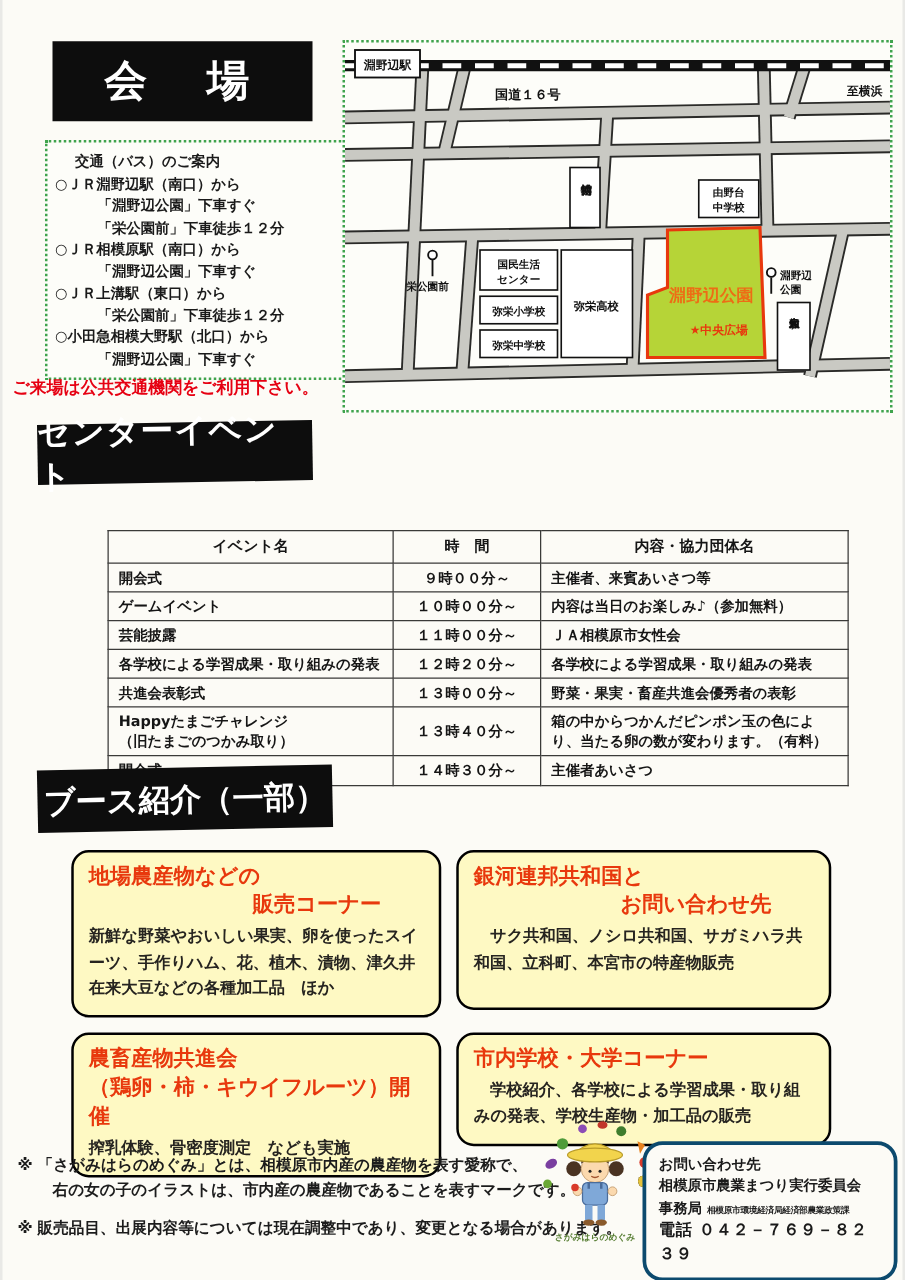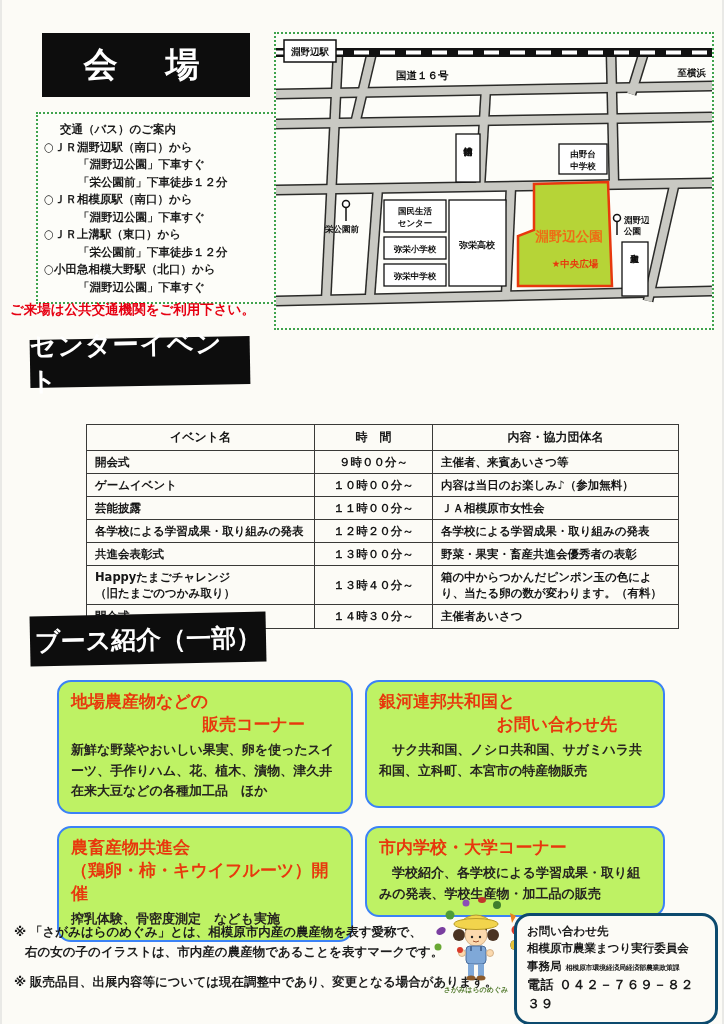--- a/index.html
+++ b/index.html
@@ -18,29 +18,29 @@
   
   #events-header{left:28px;top:338px;width:220px;height:48px;font-size:26px;letter-spacing:1px;transform:rotate(-1deg);}
   table.timetable{position:absolute;left:84px;top:392px;width:592px;border-collapse:collapse;table-layout:fixed;margin-top:32px;}
   table.timetable th,table.timetable td{border:1.4px solid #3a3a38;padding:3px 8px;font-size:11.5px;font-weight:600;color:#151515;line-height:1.4;}
   table.timetable th{text-align:center;font-weight:bold;font-size:12px;padding:4px 2px;}
   td.c-time{text-align:center;padding:3px 2px;}
   .name2{font-weight:600;}
   
   #booths-header{left:28px;top:614px;width:236px;height:50px;font-size:25px;transform:rotate(-1.2deg);}
   #booth-grid{left:55px;top:680px;width:612px;display:grid;grid-template-columns:296px 300px;column-gap:12px;row-gap:12px;align-items:start;}
-  .booth{background:#bef264;border:2px solid #3b82f6;border-radius:14px;padding:8px 12px 10px 12px;box-sizing:border-box;}
+  .booth{background:#fef9c3;border:2px solid #000000;border-radius:14px;padding:8px 12px 10px 12px;box-sizing:border-box;}
   .booth-title{color:#e8380d;font-size:17px;font-weight:bold;line-height:1.35;}
   .booth-title.right{text-align:right;padding-right:34px;}
   .booth-body{margin-top:4px;font-size:13px;font-weight:bold;color:#262420;line-height:1.6;}
   
   #notes{left:12px;top:922px;width:502px;font-size:12.5px;font-weight:bold;color:#1c1c1c;line-height:1.6;}
   #notes .row{display:flex;}
   #notes .mark{width:16px;flex:none;}
-  #notes .cont{margin-left:11px;}
+  #notes .cont{margin-left:28px;}
   #note2{margin-top:10px;white-space:nowrap;}
   #mascot{left:424px;top:893px;width:100px;height:106px;}
   #contact{left:512px;top:913px;width:204px;border:3px solid #0c4a6e;border-radius:16px;padding:7px 10px 8px 10px;box-sizing:border-box;background:#fcfbf6;font-size:11.5px;font-weight:bold;color:#1a1a1a;line-height:1.5;}
   #contact .office small{font-size:7px;font-weight:bold;letter-spacing:-0.3px;}
   #contact .tel{font-size:13px;letter-spacing:0.5px;}
   
   text{font-family:"DejaVu Sans",sans-serif;}
 </style>
 </head>
 <body>

